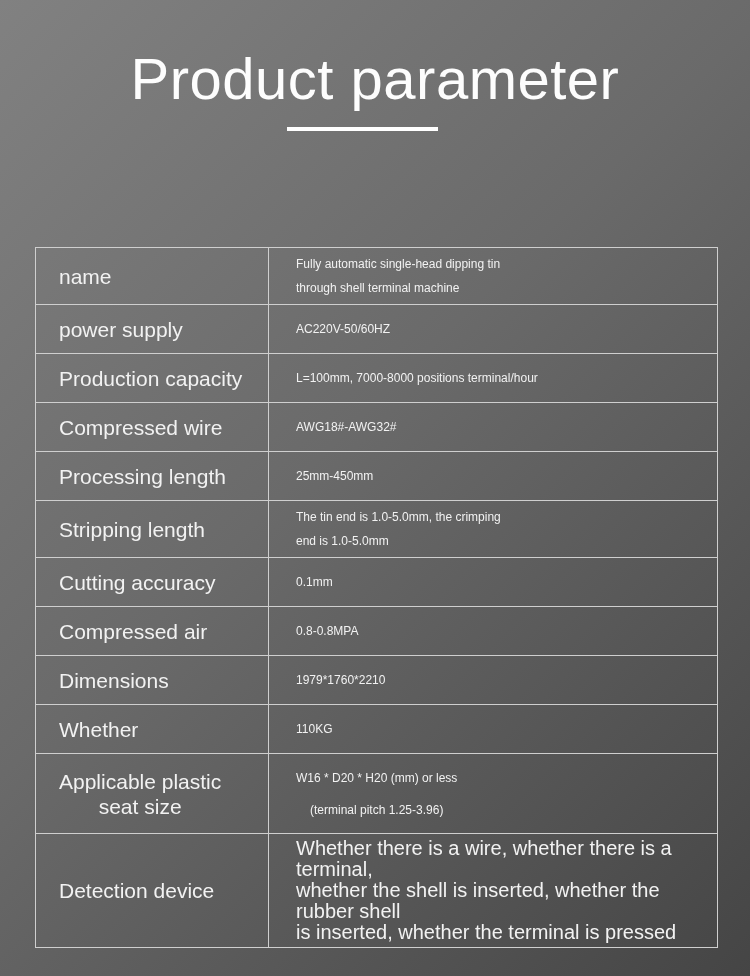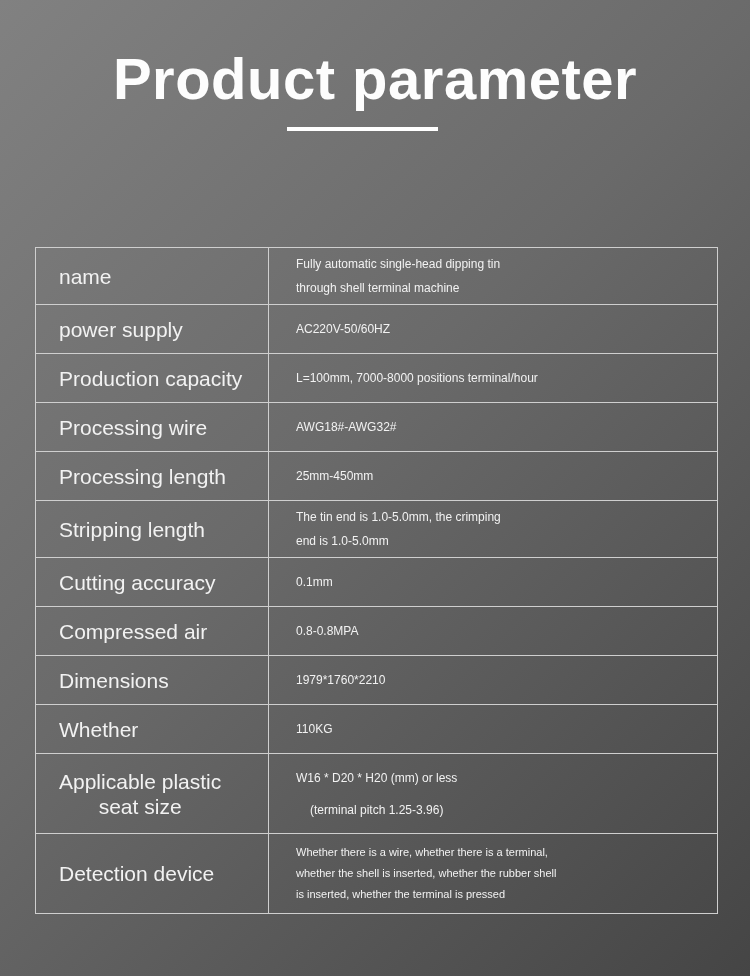--- a/index.html
+++ b/index.html
@@ -18,21 +18,21 @@
   }
   body {
     background: linear-gradient(135deg, var(--bg-top) 0%, #6a6a6a 45%, var(--bg-bottom) 100%);
     position: relative;
   }
   .title {
     position: absolute;
     top: 50px; left: 0; right: 0;
     text-align: center;
     font-size: 58px;
-    font-weight: 700;
+    font-weight: 400;
     letter-spacing: 0.5px;
     color: var(--title);
     line-height: 1;
   }
   .underline {
     position: absolute;
     top: 127px; left: 287px;
     width: 151px; height: 4px;
     background: var(--underline);
   }
@@ -67,21 +67,21 @@
     font-size: 21px;
     line-height: 25px;
   }
   .cell.value {
     flex: 1;
     padding: 4px 8px 4px 27px;
     font-size: 12px;
     line-height: 24px;
   }
   .cell.value.spaced { line-height: 32px; }
-  .cell.value.small { font-size: 11px; line-height: 21px; }
+  .cell.value.small { font-size: 20px; line-height: 21px; }
 </style>
 </head>
 <body>
 
 <div class="page">
   <h1 class="title">Product parameter</h1>
   <div class="underline"></div>
   <div class="param-table">
       <div class="row">
         <div class="cell label">name</div>
@@ -90,21 +90,21 @@
       </div>
       <div class="row">
         <div class="cell label">power supply</div>
         <div class="cell value">AC220V-50/60HZ</div>
       </div>
       <div class="row">
         <div class="cell label">Production capacity</div>
         <div class="cell value">L=100mm, 7000-8000 positions terminal/hour</div>
       </div>
       <div class="row">
-        <div class="cell label">Processing wire</div>
+        <div class="cell label">Compressed wire</div>
         <div class="cell value">AWG18#-AWG32#</div>
       </div>
       <div class="row">
         <div class="cell label">Processing length</div>
         <div class="cell value">25mm-450mm</div>
       </div>
       <div class="row">
         <div class="cell label">Stripping length</div>
         <div class="cell value">The tin end is 1.0-5.0mm, the crimping
 end is 1.0-5.0mm</div>

